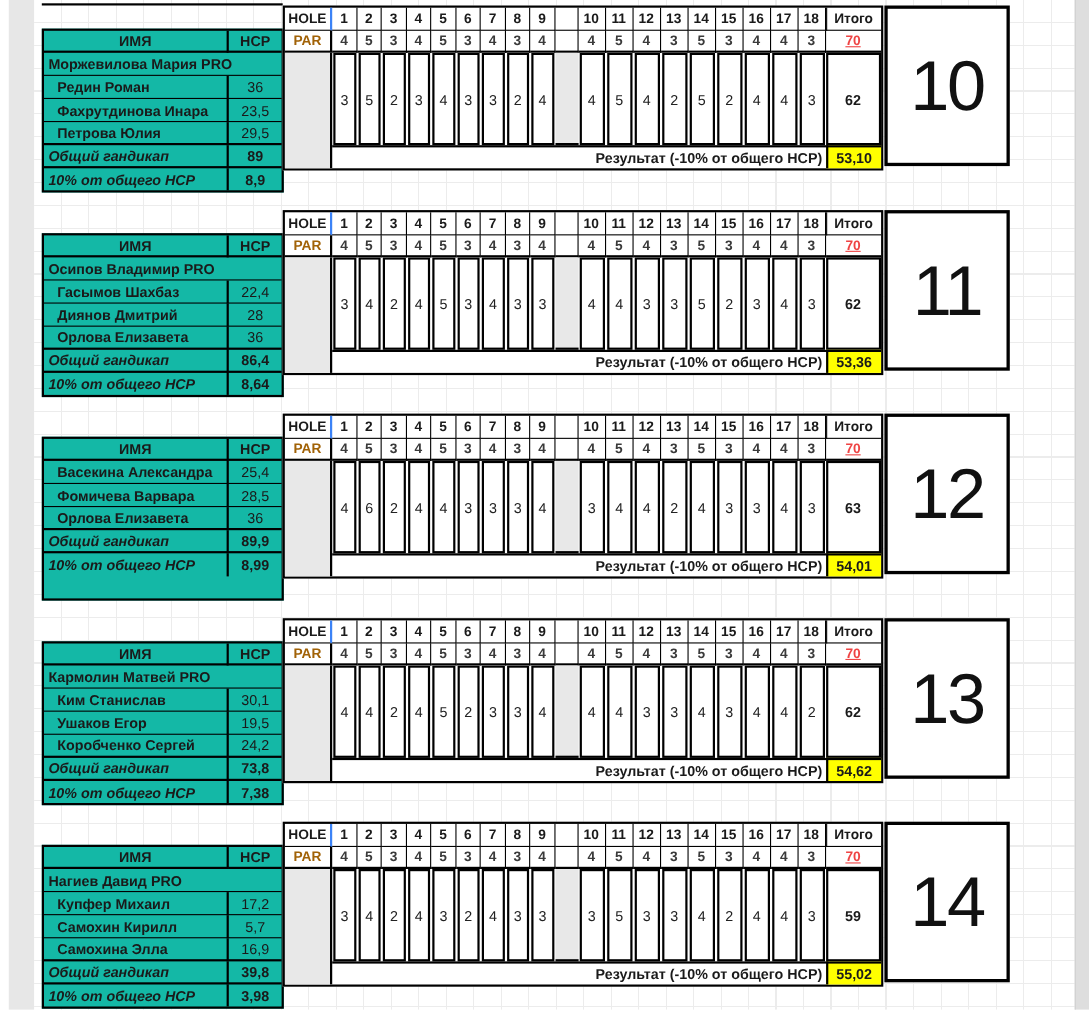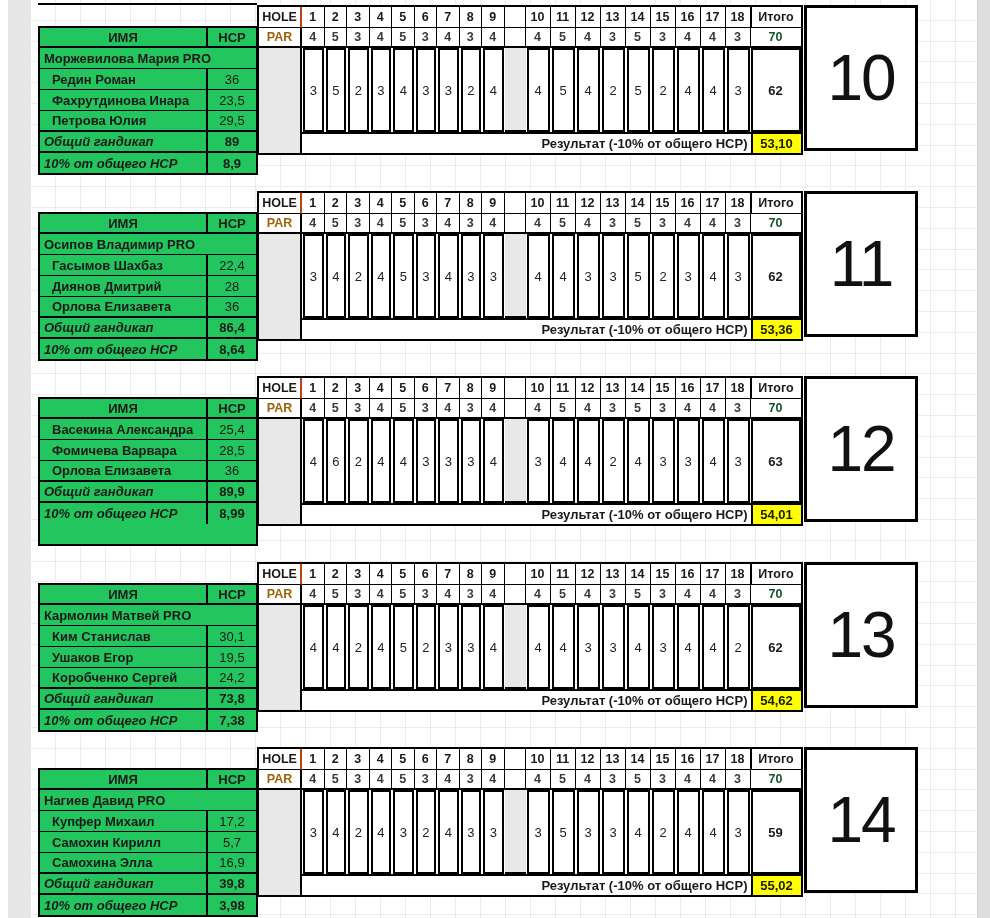--- a/index.html
+++ b/index.html
@@ -16,21 +16,21 @@
   .left-strip{position:absolute;left:8px;top:0;width:23px;height:918px;background:#e7e7e7;z-index:1;}
   .right-strip{position:absolute;left:977px;top:0;width:13px;height:918px;background:#dedede;border-left:1px solid #cfcfcf;z-index:1;}
   .top-remnant{position:absolute;left:38px;top:3px;width:219px;height:2px;background:#000;z-index:2;}
   .block{position:absolute;left:0;top:0;width:990px;height:170px;z-index:2;}
 
   
   .ltbl{
     position:absolute;left:38px;top:21px;width:216px;
     display:grid;grid-template-columns:168px 48px;
     grid-template-rows:20px 21px 21px 21px 21px 21px 20px;
-    border:2px solid #000;background:#22c55e;font-size:13px;
+    border:2px solid #000;background:#14b8a6;font-size:13px;
   }
   .ltbl>div{display:flex;align-items:center;box-sizing:border-box;line-height:1;}
   .lhead{justify-content:center;font-weight:bold;border-bottom:2px solid #000;}
   .lhead.c1{border-right:2px solid #000;}
   .lpro{grid-column:1/3;font-weight:bold;padding-left:4px;border-bottom:1px solid #000;text-align:center;}
   .lname{padding-left:12px;border-right:2px solid #000;border-bottom:1px solid #000;font-weight:bold;}
   .lhcp{justify-content:center;border-bottom:1px solid #000;}
   .lname.last,.lhcp.last{border-bottom:2px solid #000;}
   .lsum{font-weight:bold;font-style:italic;padding-left:4px;border-right:2px solid #000;border-bottom:2px solid #000;}
   .lsumv{justify-content:center;font-weight:bold;border-bottom:2px solid #000;}
@@ -40,25 +40,25 @@
   
   .stbl{
     position:absolute;left:257px;top:0;
     display:grid;
     grid-template-columns:43px repeat(9,22.5px) 21px repeat(9,25px) 50px;
     grid-template-rows:21px 20px 84px 21px;
     border:2px solid #000;background:#fff;
   }
   .stbl>div{display:flex;align-items:center;justify-content:center;box-sizing:border-box;line-height:1;}
   .hcell{font-weight:bold;font-size:12.5px;border-right:1px solid #000;border-bottom:1px solid #000;}
-  .hcell.lab{border-right:2px solid #c2410c;}
+  .hcell.lab{border-right:2px solid #3b82f6;}
   .hcell.tot{border-left:1px solid #000;border-right:none;}
   .pcell{font-weight:600;color:#3a3a3a;font-size:12.5px;border-right:1px solid #000;border-bottom:2px solid #000;}
   .pcell.lab{font-weight:bold;color:#a16207;border-right:2px solid #000;}
-  .pcell.tot{font-weight:bold;color:#14532d;border-right:none;}
+  .pcell.tot{font-weight:bold;color:#ef4444;border-right:none;text-decoration:underline;}
   .grayc{background:#e8e8e8;border-right:2px solid #000;grid-row:3/5;grid-column:1;}
   .scell{border:2px solid #000;margin:0 1px;background:#fff;font-size:13px;color:#222;}
   .sspacer{background:#e8e8e8;border-bottom:2px solid #000;}
   .stot{border:2px solid #000;font-weight:bold;font-size:13px;}
   .rescell{
     grid-row:4;grid-column:2/21;justify-content:flex-end!important;
     font-weight:bold;font-size:13px;padding-right:3px;border-top:2px solid #000;
   }
   .resval{
     grid-row:4;grid-column:21;font-weight:bold;font-size:13px;

